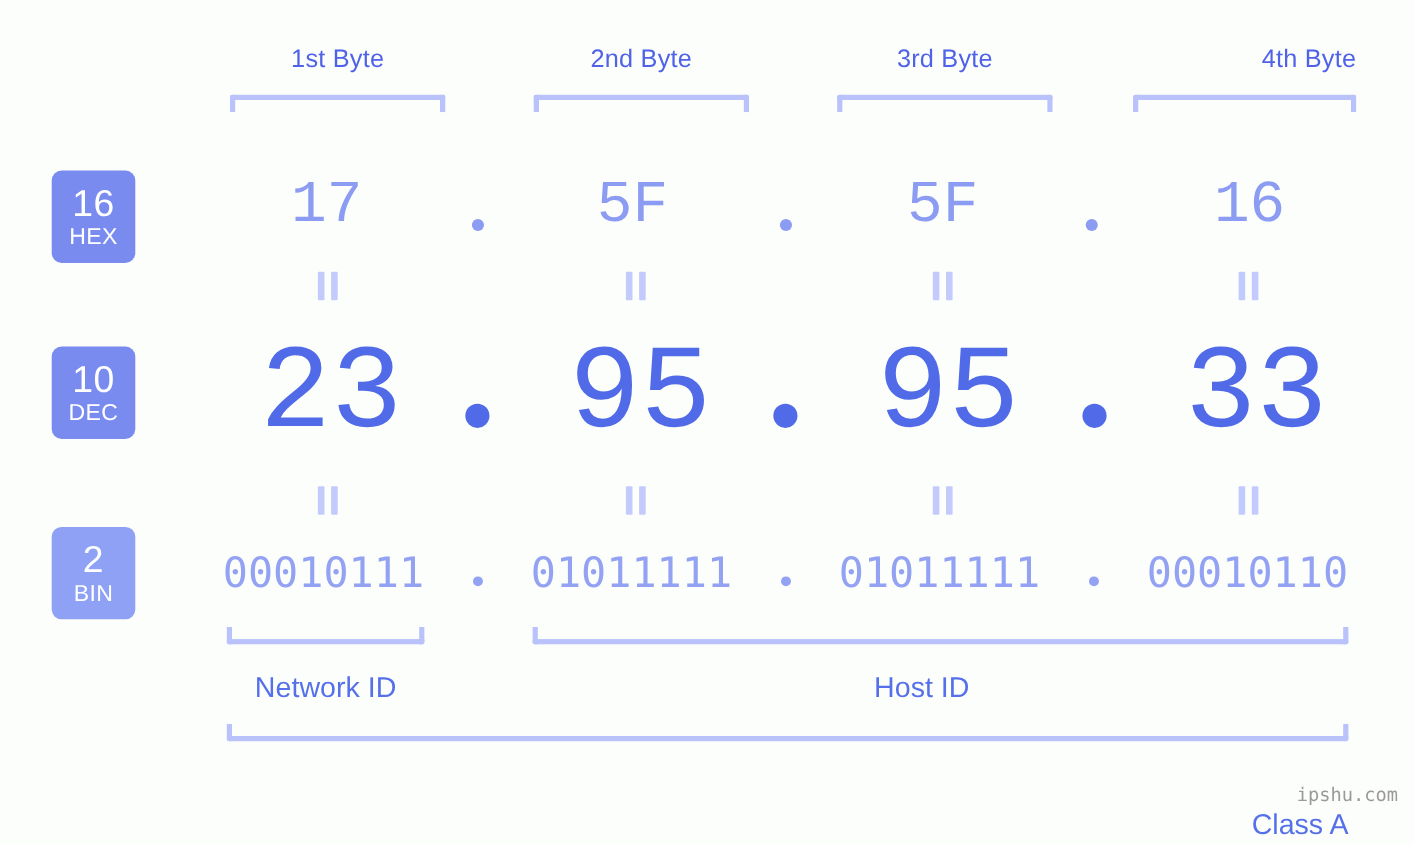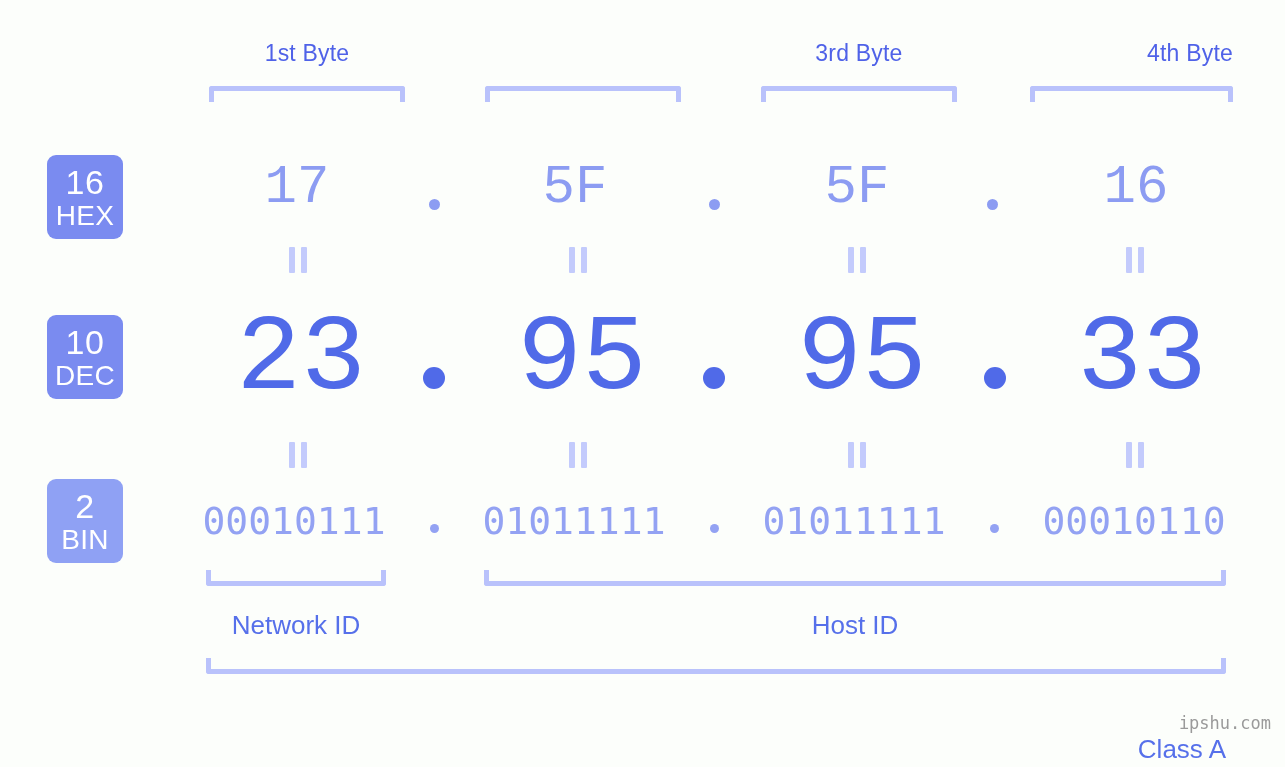--- a/index.html
+++ b/index.html
@@ -71,21 +71,21 @@
     line-height: 1;
   }
   .badge.light { background: #8fa1f4; }
   .badge .num {
     font-size: 34px;
     font-weight: 400;
     letter-spacing: 0.5px;
     margin-bottom: 3px;
   }
   .badge .lbl {
-    font-size: 28px;
+    font-size: 21px;
     font-weight: 400;
     letter-spacing: 0.3px;
   }
 
   
   .val {
     position: absolute;
     text-align: center;
     white-space: nowrap;
     line-height: 1;
@@ -163,20 +163,21 @@
     color: #9a9a9a;
     letter-spacing: 0px;
   }
 </style>
 </head>
 <body>
 
 <div id="stage">
 
   <div class="byte-header" style="left:209px; width:196px;">1st Byte</div>
+  <div class="byte-header" style="left:485px; width:196px;">2nd Byte</div>
   <div class="byte-header" style="left:761px; width:196px;">3rd Byte</div>
   <div class="byte-header" style="left:1030px; width:203px;text-align:right;">4th Byte</div>
 
   <div class="bracket-top" style="left:209px; width:196px;"></div>
   <div class="bracket-top" style="left:485px; width:196px;"></div>
   <div class="bracket-top" style="left:761px; width:196px;"></div>
   <div class="bracket-top" style="left:1030px; width:203px;"></div>
 
   <div class="badge" style="top:155px;">
     <span class="num">16</span>
@@ -254,20 +255,20 @@
     <div class="dot bin" style="left:710px;"></div>
     <div class="val" style="left:758px; width:192px;">01011111</div>
     <div class="dot bin" style="left:990px;"></div>
     <div class="val" style="left:1038px; width:192px;">00010110</div>
   </div>
 
   <div class="bracket-bottom" style="left:206px; width:180px; top:570px;"></div>
   <div class="bracket-bottom" style="left:484px; width:742px; top:570px;"></div>
 
   <div class="section-label" style="left:206px; width:180px; top:612px;">Network ID</div>
-  <div class="section-label" style="left:484px; width:742px; top:612px;">Host ID</div>
+  <div class="section-label" style="left:467px; width:742px; top:612px;">Host ID</div>
 
   <div class="bracket-bottom" style="left:206px; width:1020px; top:658px;"></div>
   <div class="section-label" style="left:206px; width:1020px; top:736px;text-align:right;">Class A</div>
 
   <div class="watermark">ipshu.com</div>
 
 </div>
 
 </body></html>

